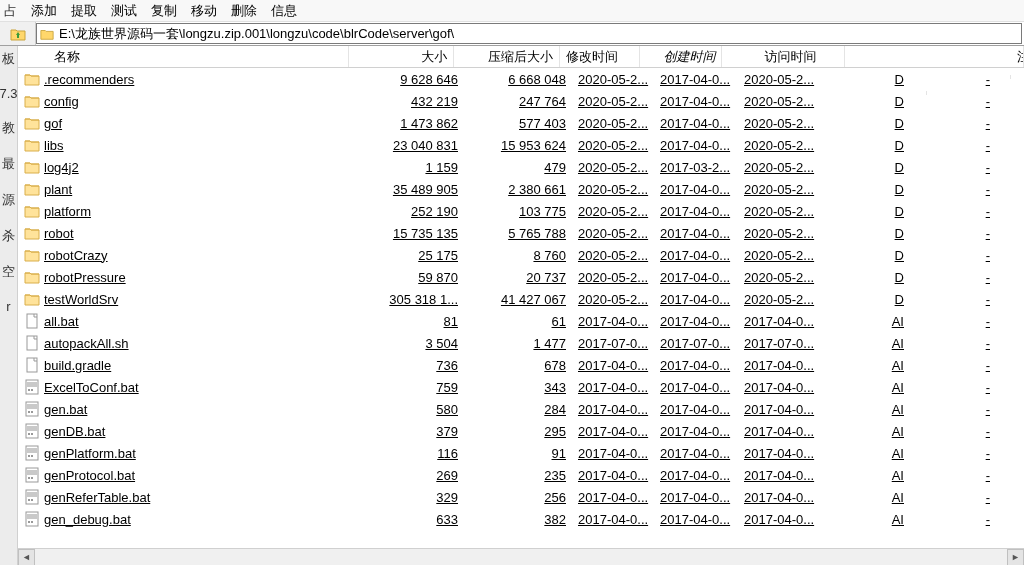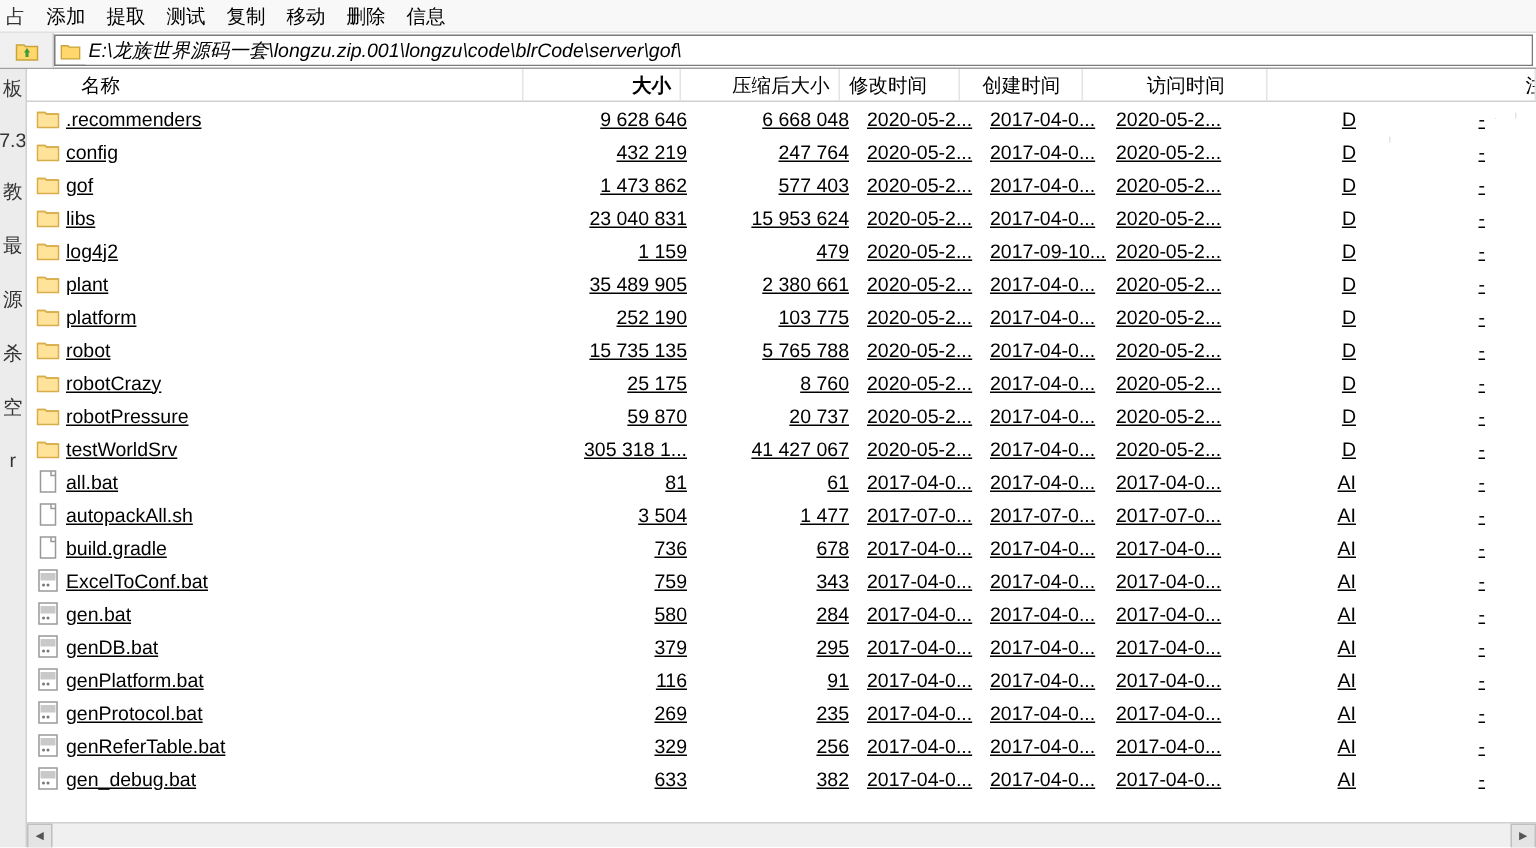--- a/index.html
+++ b/index.html
@@ -6,34 +6,34 @@
 html, body { width: 1024px; height: 565px; background: #fff; overflow: hidden; color: #000; }
 
 .menubar { height: 22px; display: flex; align-items: center; padding: 0 4px; background: #f8f8f8; border-bottom: 1px solid #e0e0e0; }
 .menubar .menu-item { padding: 2px 7px; cursor: default; }
 
 .pathbar { height: 24px; display: flex; align-items: stretch; border-bottom: 1px solid #a0a0a0; }
 .pathbar .up-btn { width: 36px; display: flex; align-items: center; justify-content: center; border-right: 1px solid #ccc; background: #f0f0f0; }
 .pathbar .up-btn svg { display: block; }
 .pathbar .path-box { flex: 1; display: flex; align-items: center; border: 1px solid #7a7a7a; margin: 1px 2px 1px 0; background: #fff; }
 .pathbar .folder-ico { width: 20px; height: 100%; display: flex; align-items: center; justify-content: center; }
-.pathbar input { flex: 1; border: none; outline: none; height: 100%; font-size: 13px; padding: 0 2px; font-style: italic; }
+.pathbar input { flex: 1; border: none; outline: none; height: 100%; font-size: 13px; padding: 0 2px; }
 
 .main { display: flex; height: calc(565px - 22px - 24px); }
 .sidebar { width: 18px; background: #ececec; border-right: 1px solid #d0d0d0; font-size: 12px; color: #333; display:flex; flex-direction:column; align-items:center; padding-top:4px; gap:18px; overflow:hidden;}
 .sidebar span { writing-mode: horizontal-tb; }
 
 .list-area { flex: 1; display: flex; flex-direction: column; overflow: hidden; }
 .headers { display: flex; height: 22px; border-bottom: 1px solid #d0d0d0; background: #fff; }
 .headers .hcell { border-right: 1px solid #e4e4e4; padding: 2px 6px; color: #000; white-space: nowrap; overflow: hidden; }
 .hcell.name { width: 338px; text-align: left; padding-left: 36px; }
-.hcell.size { width: 108px; text-align: right; font-weight: bold; }
+.hcell.size { width: 108px; text-align: right; }
 .hcell.packed { width: 108px; text-align: right; }
 .hcell.mod { width: 82px; text-align: left; }
-.hcell.created { width: 84px; text-align: center; }
+.hcell.created { width: 84px; text-align: right; font-style: italic; }
 .hcell.accessed { width: 88px; text-align: left; margin-left: 36px; }
 .hcell.attr { width: 84px; text-align: right; margin-top: 45px; }
 .hcell.enc { width: 86px; text-align: right; margin-top: 29px; }
 .hcell.ann { flex: 1; text-align: left; }
 
 .rows { flex: 1; overflow-y: hidden; overflow-x: auto; }
 .row { display: flex; height: 22px; align-items: center; text-decoration: underline; }
 .cell { padding: 0 6px; white-space: nowrap; overflow: hidden; text-overflow: clip; }
 .cell.name { width: 338px; display: flex; align-items: center; gap: 4px; }
 .cell.size { width: 108px; text-align: right; }
@@ -190,21 +190,21 @@
               <svg width="16" height="16" viewBox="0 0 16 16">
                 <path d="M1 4 h5 l1 1 h8 v9 h-14 z" fill="#ffe39b" stroke="#d9ae4a"></path>
                 <path d="M1 4 h5 l1 1 h8" fill="none" stroke="#d9ae4a"></path>
               </svg>
             </span>
             <span>log4j2</span>
           </div>
           <div class="cell size">1 159</div>
           <div class="cell packed">479</div>
           <div class="cell mod">2020-05-2...</div>
-          <div class="cell created">2017-09-10...</div>
+          <div class="cell created">2017-03-2...</div>
           <div class="cell accessed">2020-05-2...</div>
           <div class="cell attr">D</div>
           <div class="cell enc">-</div>
           <div class="cell ann"></div>
         </div>
         <div class="row">
           <div class="cell name">
             <span class="ico">
               <svg width="16" height="16" viewBox="0 0 16 16">
                 <path d="M1 4 h5 l1 1 h8 v9 h-14 z" fill="#ffe39b" stroke="#d9ae4a"></path>

